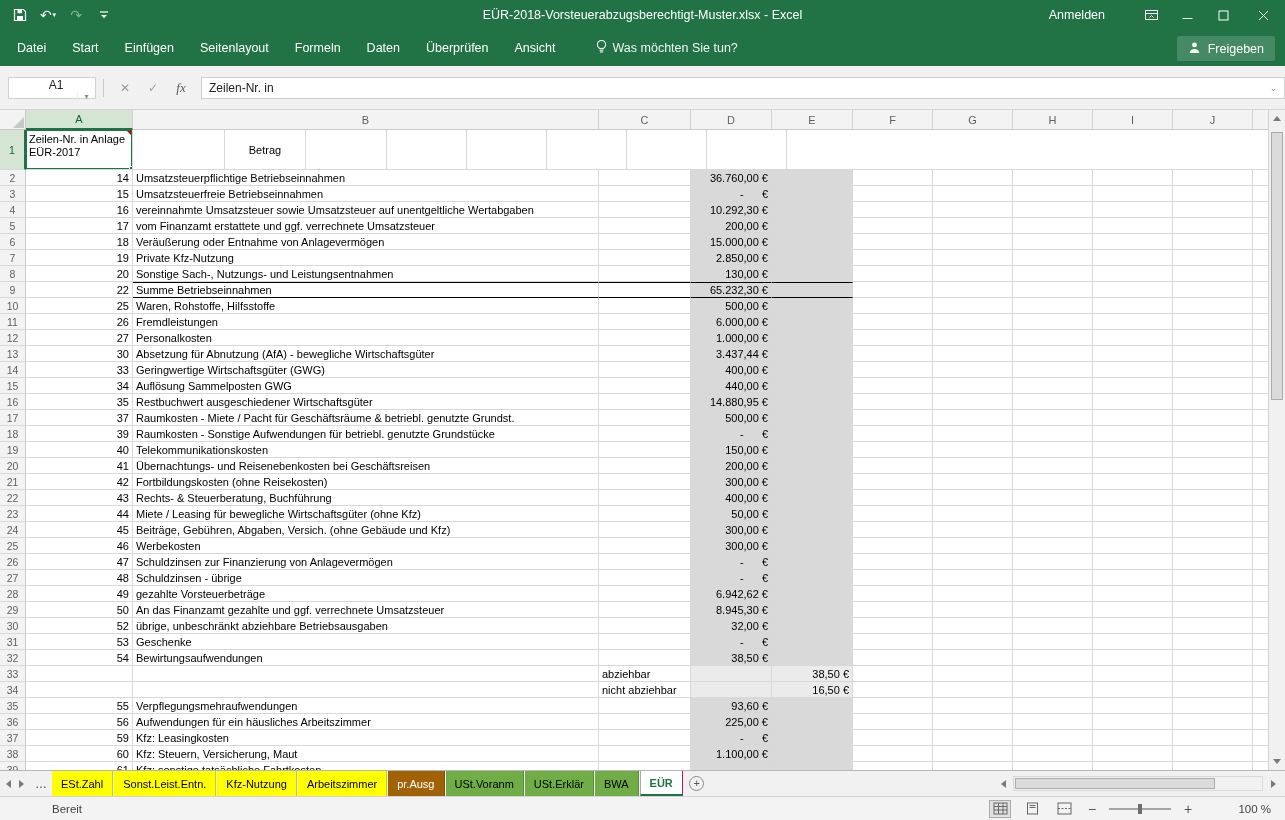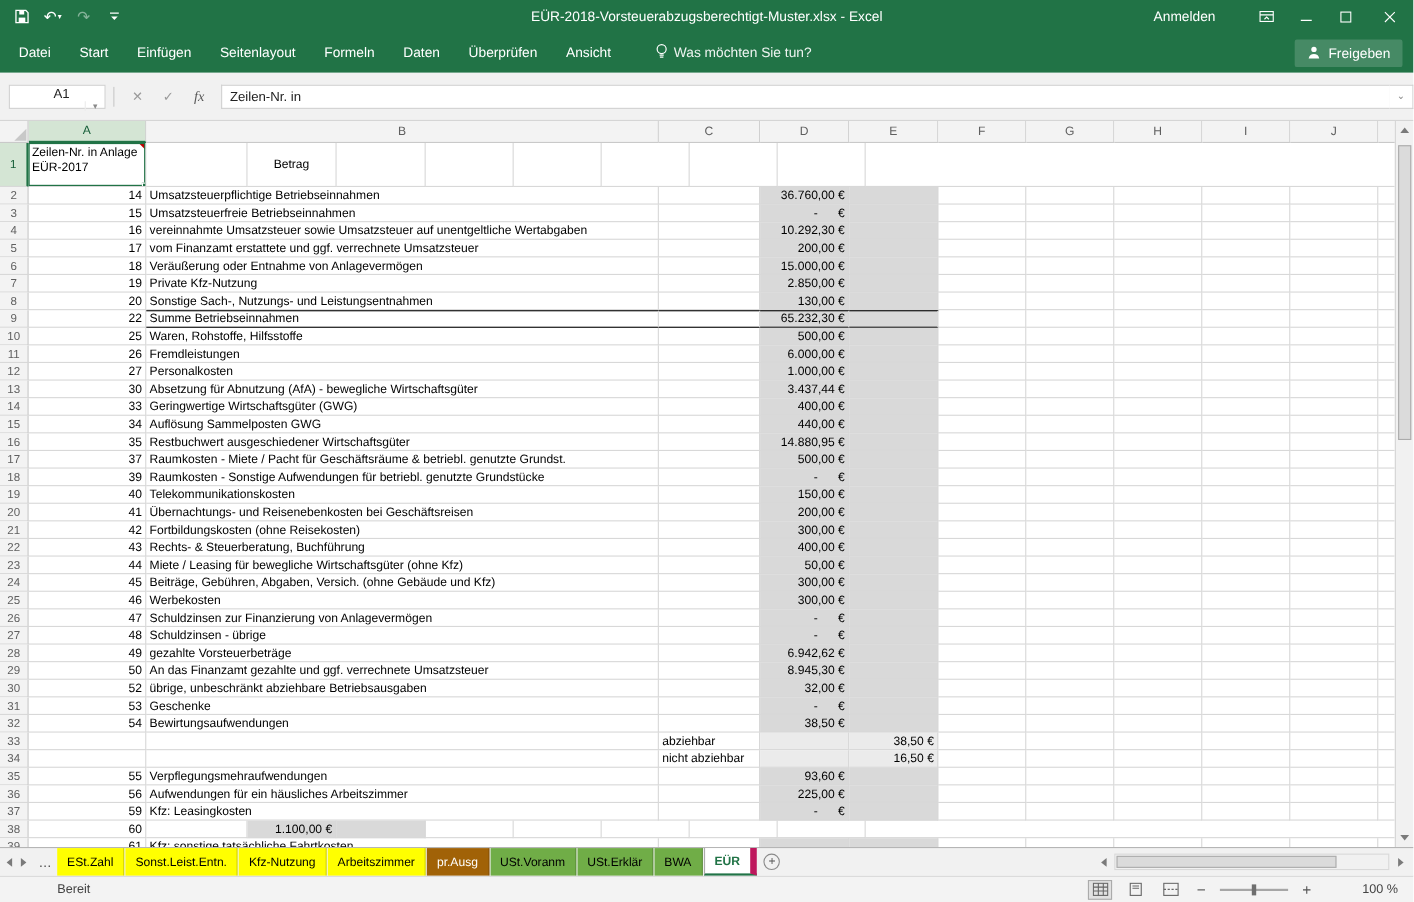--- a/index.html
+++ b/index.html
@@ -82,21 +82,21 @@
 
   
   .sheetbar { height:26px; background:#F1F1F1; border-top:1px solid #B5B5B5; display:flex; align-items:stretch; position:relative; }
   .tab-nav { display:flex; align-items:center; gap:8px; padding:0 6px; }
   .tab-overflow { display:flex; align-items:center; padding:0 5px; font-size:12px; color:#444; }
   .stabs { display:flex; align-items:stretch; }
   .stab { display:flex; align-items:center; padding:0 9px; font-size:11px; margin-right:1px; border-right:1px solid rgba(0,0,0,.18); white-space:nowrap; }
   .stab.yellow { background:#FFFF00; color:#000; }
   .stab.blue { background:#a16207; color:#fff; }
   .stab.green { background:#70AD47; color:#000; }
-  .stab.active { background:#FFF; color:#217346; font-weight:bold; border-bottom:2px solid #217346; border-right:6px solid #be185d; border-left:1px solid #ABABAB; }
+  .stab.active { background:#FFF; color:#217346; font-weight:bold; border-bottom:2px solid #217346; border-right:1px solid #be185d; border-left:1px solid #ABABAB; }
   .add-sheet { display:flex; align-items:center; justify-content:center; width:26px; }
   .add-sheet span { width:15px; height:15px; border:1px solid #8a8a8a; border-radius:50%; display:flex; align-items:center; justify-content:center; font-size:11px; color:#555; line-height:1; }
   .hscroll { margin-left:auto; display:flex; align-items:center; padding-right:4px; gap:2px; }
   .hs-btn { width:16px; height:16px; display:flex; align-items:center; justify-content:center; }
   .hs-track { width:250px; height:15px; background:#F1F1F1; border:1px solid #D9D9D9; position:relative; }
   .hs-thumb { position:absolute; left:1px; top:1px; bottom:1px; width:200px; background:#DBDBDB; border:1px solid #ABABAB; }
 
   
   .statusbar { height:24px; background:#F3F3F3; border-top:1px solid #D1D1D1; display:flex; align-items:center; font-size:11.5px; color:#444; }
   .sb-left { padding-left:12px;margin-left:40px; }
@@ -747,20 +747,21 @@
             <div class="xc x-w80"></div>
             <div class="xc x-w80"></div>
             <div class="xc x-w80"></div>
             <div class="xc x-w80"></div>
             <div class="xc x-w80"></div>
             <div class="x-filler"></div>
           </div>
           <div class="grow">
             <div class="x-rh">38</div>
             <div class="xc x-a">60</div>
+            <div class="xc x-b">Kfz: Steuern, Versicherung, Maut</div>
             <div class="xc x-c"></div>
             <div class="xc x-d fillg">1.100,00 €</div>
             <div class="xc x-e fillg"></div>
             <div class="xc x-w80"></div>
             <div class="xc x-w80"></div>
             <div class="xc x-w80"></div>
             <div class="xc x-w80"></div>
             <div class="xc x-w80"></div>
             <div class="x-filler"></div>
           </div>

